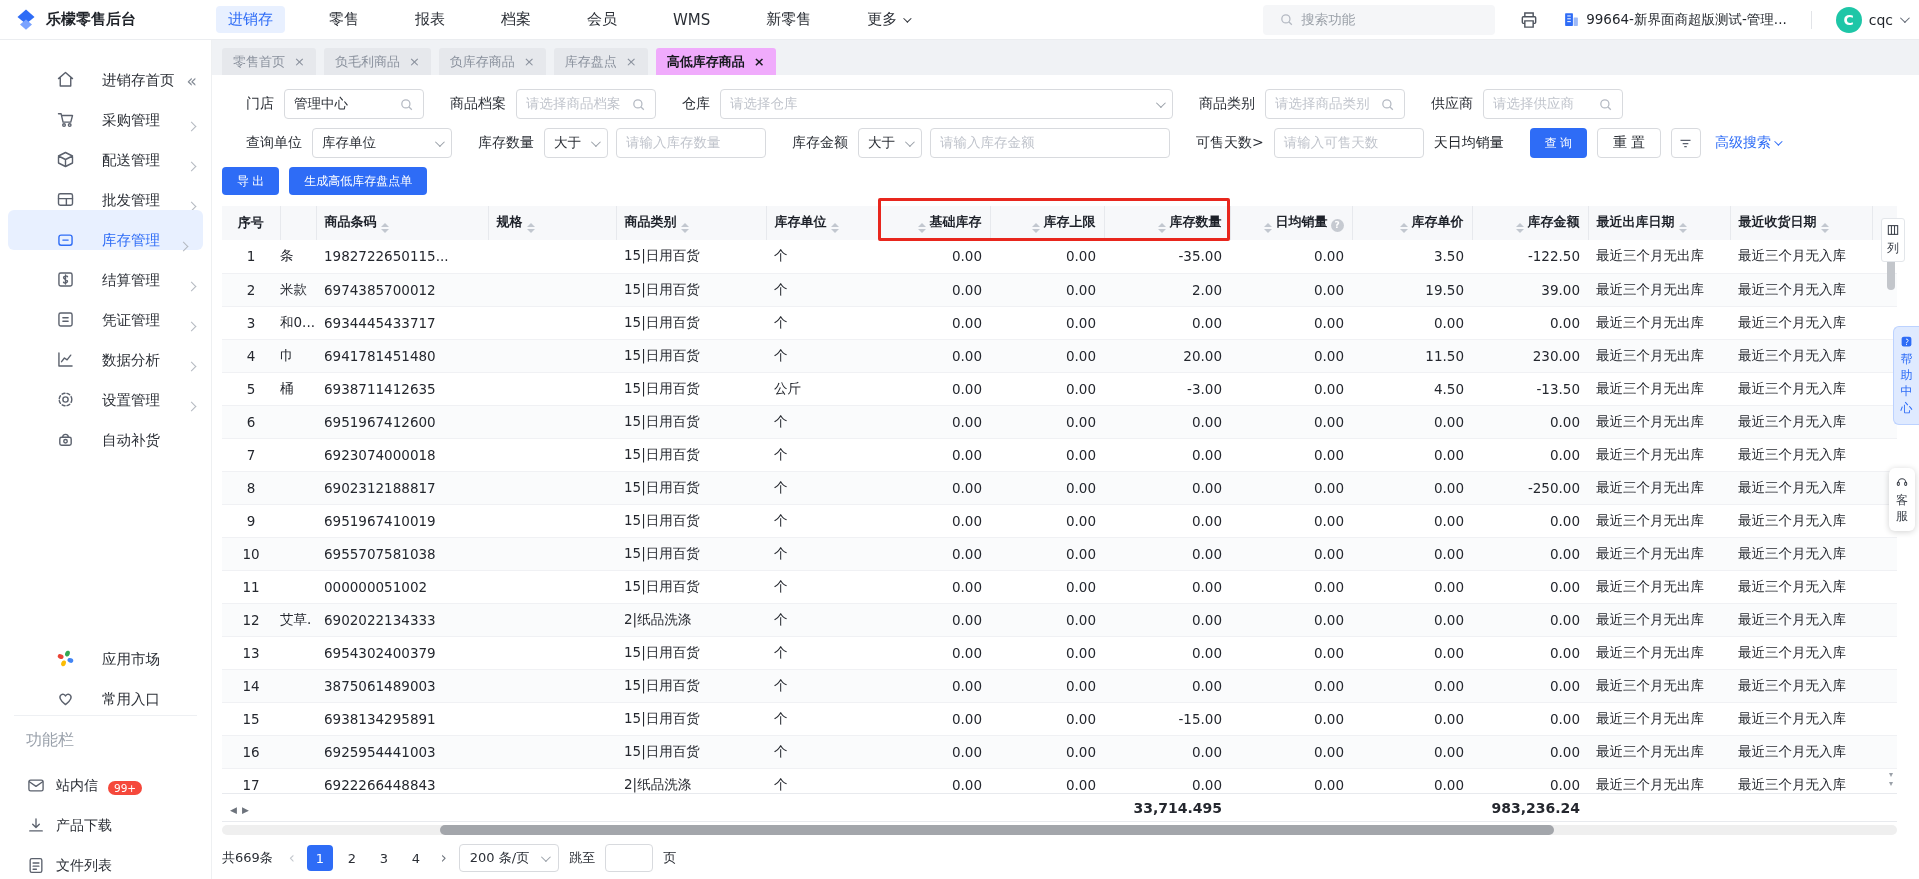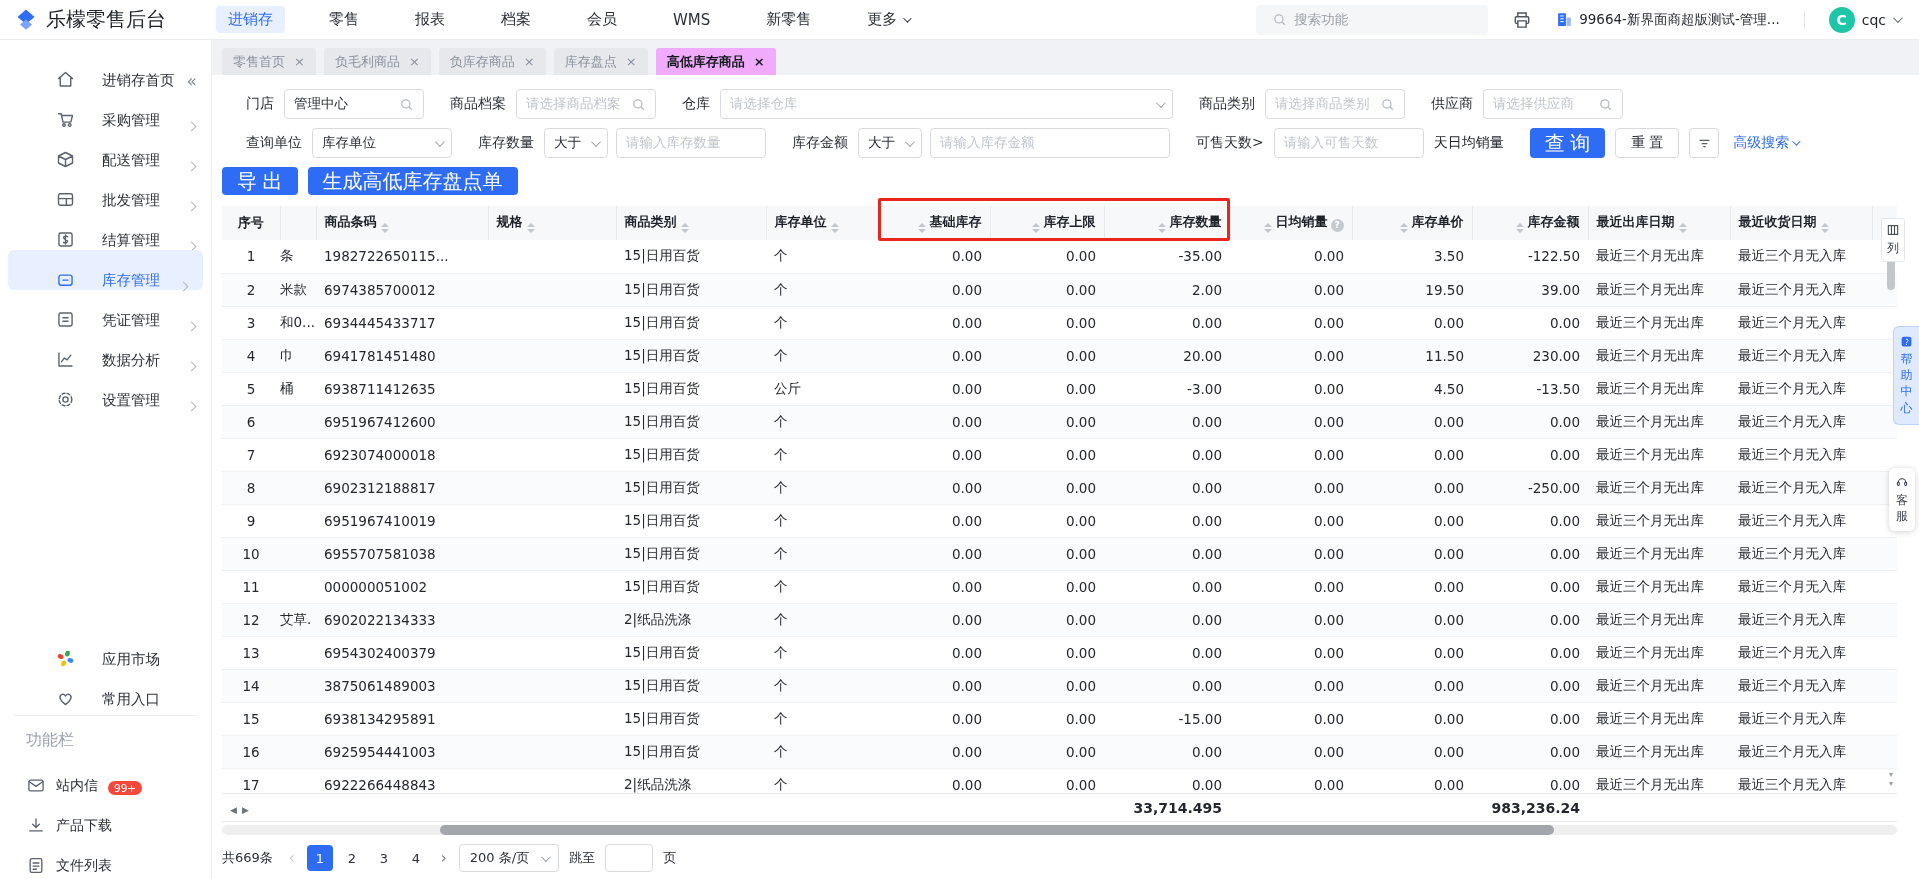--- a/index.html
+++ b/index.html
@@ -1,25 +1,25 @@
 <!DOCTYPE html>
 <html><head>
 <meta charset="utf-8">
 <style>
 *{box-sizing:border-box;margin:0;padding:0}
 body{width:1919px;height:879px;overflow:hidden;position:relative;background:#f0f2f5;
   font-family:"DejaVu Sans","Liberation Sans",sans-serif;font-size:14px;color:#1f2329}
 
 .topbar{height:40px;background:#fff;display:flex;align-items:center;border-bottom:1px solid #ebedf0;position:relative;z-index:8}
 .brand{width:208px;display:flex;align-items:center;gap:8px;padding-left:14px;flex-shrink:0}
-.brand-name{font-weight:normal;font-size:20px;white-space:nowrap}
+.brand-name{font-weight:bold;font-size:15px;white-space:nowrap}
 .topnav{display:flex;align-items:center;gap:32px;margin-left:8px}
 .nav-item{font-size:15px;color:#2b2f36;display:flex;align-items:center;gap:6px;padding:4px 12px;border-radius:4px;cursor:pointer;white-space:nowrap}
 .nav-item.active{background:#e8f0ff;color:#2e6cf6}
-.topbar-right{margin-left:auto;display:flex;align-items:center;gap:24px;padding-right:19px}
+.topbar-right{margin-left:auto;display:flex;align-items:center;gap:24px;padding-right:12px}
 .searchbox{width:232px;height:30px;background:#f5f6f8;border-radius:4px;display:flex;align-items:center;gap:7px;padding:0 10px;color:#9aa0a8;font-size:13.5px;cursor:text}
 .icnbtn{display:flex;align-items:center;color:#4d535d;cursor:pointer}
 .tenant{display:flex;align-items:center;gap:6px;font-size:13.5px;cursor:pointer;white-space:nowrap}
 .div-v{width:1px;height:18px;background:#e2e4e8}
 .userbox{display:flex;align-items:center;gap:7px;cursor:pointer}
 .avatar{width:26px;height:26px;border-radius:50%;background:#1ec6a7;color:#fff;display:flex;align-items:center;justify-content:center;font-size:14px;font-weight:bold}
 .caret-down{width:7px;height:7px;border-right:1.6px solid #5f6672;border-bottom:1.6px solid #5f6672;transform:rotate(45deg) translateY(-2px);display:inline-block}
 .nav-item .caret-down{border-color:#2b2f36;width:6px;height:6px}
 
 .layout{display:flex;height:839px}
@@ -53,21 +53,21 @@
 .fbox.sel{cursor:pointer}
 .fph{color:#c0c4cc;white-space:nowrap}
 .fval{color:#2b2f36;white-space:nowrap}
 .fbox .caret-down{border-color:#9aa0a8;flex-shrink:0}
 .q{color:#b4b9c2;display:flex;flex-shrink:0;margin-left:6px}
 [data-name="warehouse-filter"] .fbox{width:453px}
 [data-name="amount-filter-input"]{width:240px}
 .opbox{width:64px;margin-right:8px;cursor:pointer}
 .suffix{margin-left:10px;white-space:nowrap}
 .fbtns{display:flex;align-items:center;margin-left:26px}
-.btn-primary{background:#2e6cf6;color:#fff;border:none;border-radius:4px;height:30px;padding:0 15px;font-size:20px;display:flex;align-items:center;cursor:pointer;white-space:nowrap}
+.btn-primary{background:#2e6cf6;color:#fff;border:none;border-radius:4px;height:30px;padding:0 15px;font-size:12px;display:flex;align-items:center;cursor:pointer;white-space:nowrap}
 .btn-plain{background:#fff;color:#2b2f36;border:1px solid #d8dade;border-radius:4px;height:30px;padding:0 15px;font-size:14px;display:flex;align-items:center;cursor:pointer;margin-left:10px}
 .btn-icon{width:30px;height:30px;border:1px solid #d8dade;border-radius:4px;background:#fff;display:flex;align-items:center;justify-content:center;color:#5b616d;cursor:pointer;margin-left:10px}
 .adv-link{color:#2e6cf6;font-size:14px;margin-left:14px;cursor:pointer;display:flex;align-items:center;gap:3px;white-space:nowrap}
 .adv-link .caret-down{border-color:#2e6cf6;width:6px;height:6px}
 .action-row{display:flex;gap:10px;margin:3px 0 11px 0}
 .action-row .btn-primary{height:28px}
 
 .table-zone{position:relative;width:1675px}
 .table-zone table{border-collapse:collapse;table-layout:fixed;width:1675px}
 th{background:#f7f8fa;height:34px;font-size:13px;font-weight:bold;color:#1d2129;border-right:1px solid #e7e9ed;padding:0 8px;white-space:nowrap;overflow:hidden;text-align:left}
@@ -221,40 +221,40 @@
         <div class="s-item" data-name="sidebar-item-批发管理">
           <span class="icn" data-name="wholesale-icon">
             <svg width="21" height="21" viewBox="0 0 24 24" fill="none" stroke="currentColor" stroke-width="1.6" stroke-linecap="round" stroke-linejoin="round">
               <rect x="4" y="5.5" width="16" height="13" rx="2"></rect>
               <path d="M4 11 H20 M13 11 V18.5"></path>
             </svg>
           </span>
           <span class="s-label" data-name="sidebar-item-label">批发管理</span>
           <i class="chev-right" data-name="chevron-right-icon"></i>
         </div>
+        <div class="s-item active" data-name="sidebar-item-库存管理">
+          <span class="icn" data-name="inventory-icon">
+            <svg width="21" height="21" viewBox="0 0 24 24" fill="none" stroke="currentColor" stroke-width="1.6" stroke-linecap="round" stroke-linejoin="round">
+              <rect x="4.5" y="7" width="15" height="11.5" rx="2.5"></rect>
+              <path d="M9 12.7 H15"></path>
+            </svg>
+          </span>
+          <span class="s-label" data-name="sidebar-item-label">库存管理</span>
+          <i class="chev-right" data-name="chevron-right-icon"></i>
+        </div>
         <div class="s-item" data-name="sidebar-item-结算管理">
           <span class="icn" data-name="settlement-icon">
             <svg width="21" height="21" viewBox="0 0 24 24" fill="none" stroke="currentColor" stroke-width="1.6" stroke-linecap="round" stroke-linejoin="round">
               <rect x="4.5" y="4.5" width="15" height="15" rx="2"></rect>
               <path d="M14.3 8.8 C14.3 7.6 9.8 7.6 9.8 9.9 C9.8 12.2 14.3 11.8 14.3 14.1 C14.3 16.4 9.8 16.4 9.8 15.2 M12 6.8 V17.2"></path>
             </svg>
           </span>
           <span class="s-label" data-name="sidebar-item-label">结算管理</span>
           <i class="chev-right" data-name="chevron-right-icon"></i>
         </div>
-        <div class="s-item active" data-name="sidebar-item-库存管理">
-          <span class="icn" data-name="inventory-icon">
-            <svg width="21" height="21" viewBox="0 0 24 24" fill="none" stroke="currentColor" stroke-width="1.6" stroke-linecap="round" stroke-linejoin="round">
-              <rect x="4.5" y="7" width="15" height="11.5" rx="2.5"></rect>
-              <path d="M9 12.7 H15"></path>
-            </svg>
-          </span>
-          <span class="s-label" data-name="sidebar-item-label">库存管理</span>
-          <i class="chev-right" data-name="chevron-right-icon"></i>
-        </div>
         <div class="s-item" data-name="sidebar-item-凭证管理">
           <span class="icn" data-name="voucher-icon">
             <svg width="21" height="21" viewBox="0 0 24 24" fill="none" stroke="currentColor" stroke-width="1.6" stroke-linecap="round" stroke-linejoin="round">
               <rect x="4.5" y="4.5" width="15" height="15" rx="2"></rect>
               <path d="M9 10 H15 M9 14 H15"></path>
             </svg>
           </span>
           <span class="s-label" data-name="sidebar-item-label">凭证管理</span>
           <i class="chev-right" data-name="chevron-right-icon"></i>
         </div>
@@ -270,20 +270,30 @@
         </div>
         <div class="s-item" data-name="sidebar-item-设置管理">
           <span class="icn" data-name="settings-icon">
             <svg width="21" height="21" viewBox="0 0 24 24" fill="none" stroke="currentColor" stroke-width="1.6" stroke-linecap="round" stroke-linejoin="round">
               <circle cx="12" cy="12" r="3"></circle>
               <circle cx="12" cy="12" r="7.2" stroke-dasharray="3.4 2.4"></circle>
             </svg>
           </span>
           <span class="s-label" data-name="sidebar-item-label">设置管理</span>
           <i class="chev-right" data-name="chevron-right-icon"></i>
+        </div>
+        <div class="s-item" data-name="sidebar-item-自动补货">
+          <span class="icn" data-name="replenish-icon">
+            <svg width="21" height="21" viewBox="0 0 24 24" fill="none" stroke="currentColor" stroke-width="1.6" stroke-linecap="round" stroke-linejoin="round">
+              <rect x="5.5" y="9.5" width="13" height="9" rx="2"></rect>
+              <circle cx="12" cy="14" r="2"></circle>
+              <path d="M8.8 9.5 C8.8 5 15.2 5 15.2 9.5"></path>
+            </svg>
+          </span>
+          <span class="s-label" data-name="sidebar-item-label">自动补货</span>
         </div>
       </div>
     <div class="sidebar-bottom" data-name="sidebar-bottom">
       <div data-name="sidebar-secondary">
           <div class="s-item" data-name="sidebar-item-应用市场">
             <span class="icn" data-name="appmarket-icon">
               <svg width="21" height="21" viewBox="0 0 24 24" fill="none" stroke="currentColor" stroke-width="1.6" stroke-linecap="round" stroke-linejoin="round">
                 <g transform="rotate(22 12 12)">
                   <ellipse cx="12" cy="6" rx="2.6" ry="3.4" fill="#34a853" stroke="none"></ellipse>
                   <ellipse cx="18" cy="12" rx="3.4" ry="2.6" fill="#4285f4" stroke="none"></ellipse>

